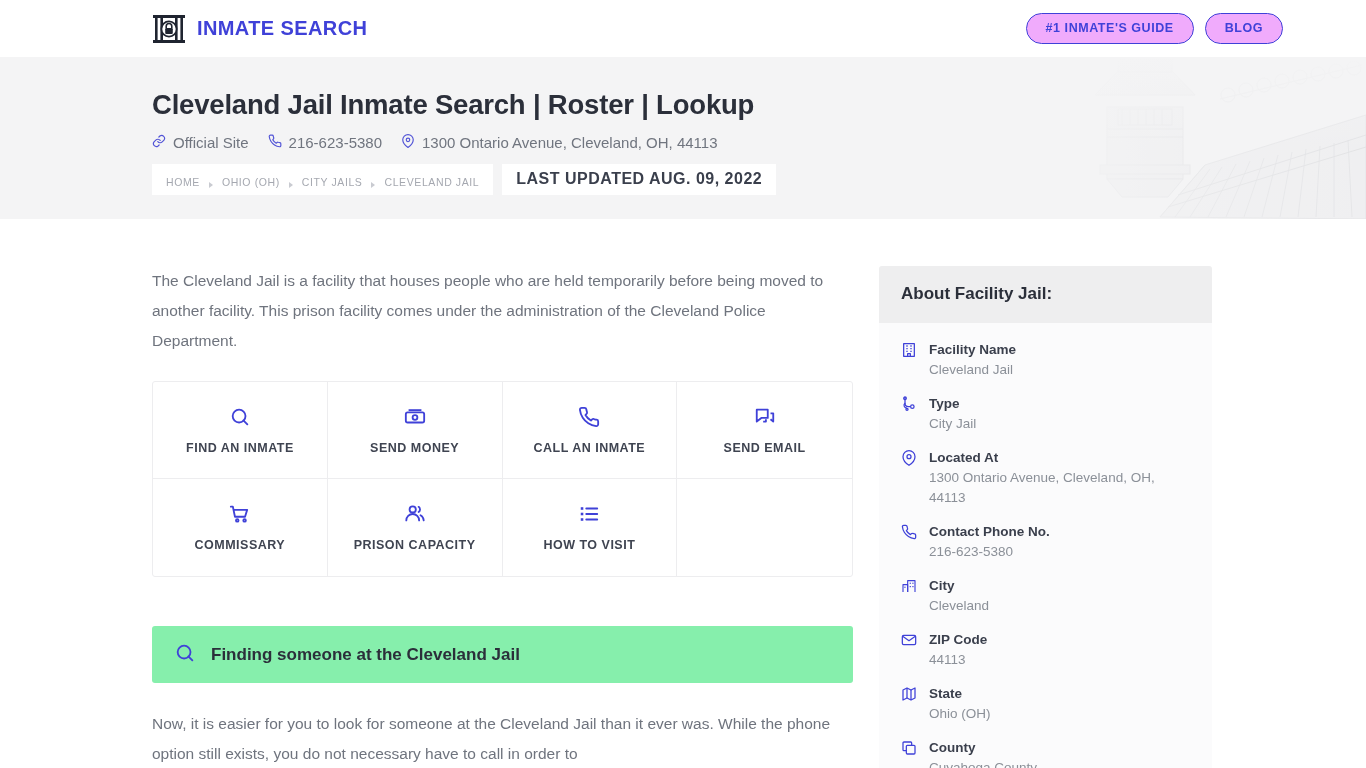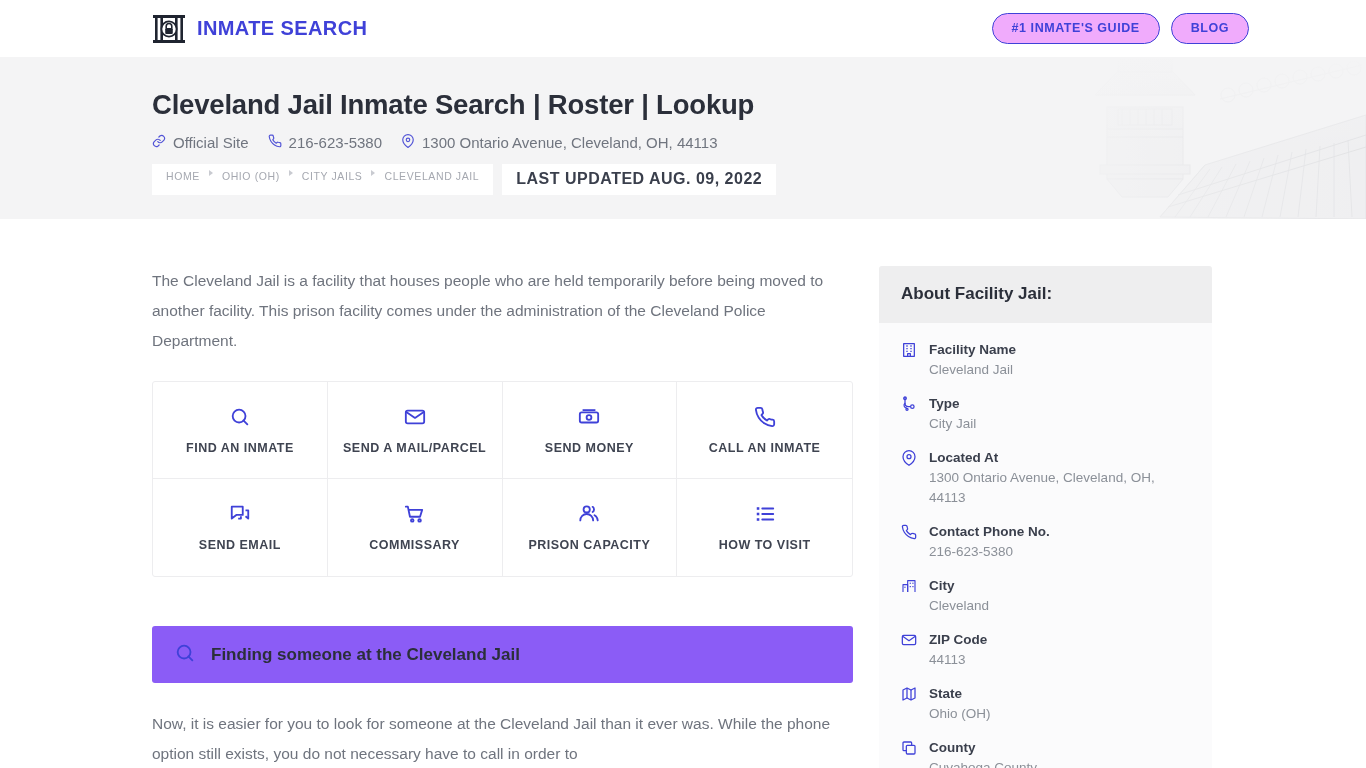--- a/index.html
+++ b/index.html
@@ -17,21 +17,21 @@
     color: #3f4451;
     -webkit-font-smoothing: antialiased;
   }
 
   
   .site-header {
     height: 57px;
     background: #ffffff;
     display: flex;
     align-items: center;
-    padding: 0 117px 0 152px;
+    padding: 0 83px 0 152px;
     justify-content: space-between;
     position: relative;
     z-index: 5;
   }
 
   .brand {
     display: flex;
     align-items: center;
     gap: 11px;
     text-decoration: none;
@@ -126,21 +126,21 @@
   .crumbs-wrap {
     display: flex;
     align-items: stretch;
     margin-top: 13px;
     width: fit-content;
   }
 
   .crumbs {
     background: #ffffff;
     display: flex;
-    align-items: flex-start;
+    align-items: flex-end;
     padding: 6px 14px 7px;
     gap: 9px;
   }
 
   .crumb {
     font-size: 10.5px;
     letter-spacing: 0.6px;
     color: #a5a8b0;
     text-transform: uppercase;
     text-decoration: none;
@@ -222,21 +222,21 @@
     font-weight: 700;
     letter-spacing: 0.5px;
     color: #3f4451;
     text-transform: uppercase;
     text-align: center;
   }
 
   
   .section-head {
     margin-top: 49px;
-    background: #8b5cf6;
+    background: #86efac;
     border-radius: 3px;
     height: 57px;
     display: flex;
     align-items: center;
     gap: 15px;
     padding: 0 22px;
   }
 
   .section-head .ico { color: #3f41d8; display: block; }
 
@@ -443,29 +443,20 @@
       <a class="action-cell" href="#">
         <span class="ico">
           <svg width="22" height="22" viewBox="0 0 24 24" fill="none" stroke="currentColor" stroke-width="2" stroke-linecap="round">
               <circle cx="11" cy="11" r="7"></circle>
               <path d="M20 20l-4.3-4.3"></path>
             </svg>
         </span>
         <span class="action-label">FIND AN INMATE</span>
       </a>
 
-      <a class="action-cell" href="#">
-        <span class="ico">
-          <svg width="22" height="22" viewBox="0 0 24 24" fill="none" stroke="currentColor" stroke-width="2" stroke-linecap="round" stroke-linejoin="round">
-              <rect x="2" y="5" width="20" height="14" rx="2"></rect>
-              <path d="M2.5 6.5L12 13l9.5-6.5"></path>
-            </svg>
-        </span>
-        <span class="action-label">SEND A MAIL/PARCEL</span>
-      </a>
 
       <a class="action-cell" href="#">
         <span class="ico">
           <svg width="22" height="22" viewBox="0 0 24 24" fill="none" stroke="currentColor" stroke-width="2" stroke-linejoin="round">
               <rect x="2" y="7" width="20" height="11" rx="2"></rect>
               <circle cx="12" cy="12.5" r="2.6"></circle>
               <path d="M5 4.5h14"></path>
             </svg>
         </span>
         <span class="action-label">SEND MONEY</span>

